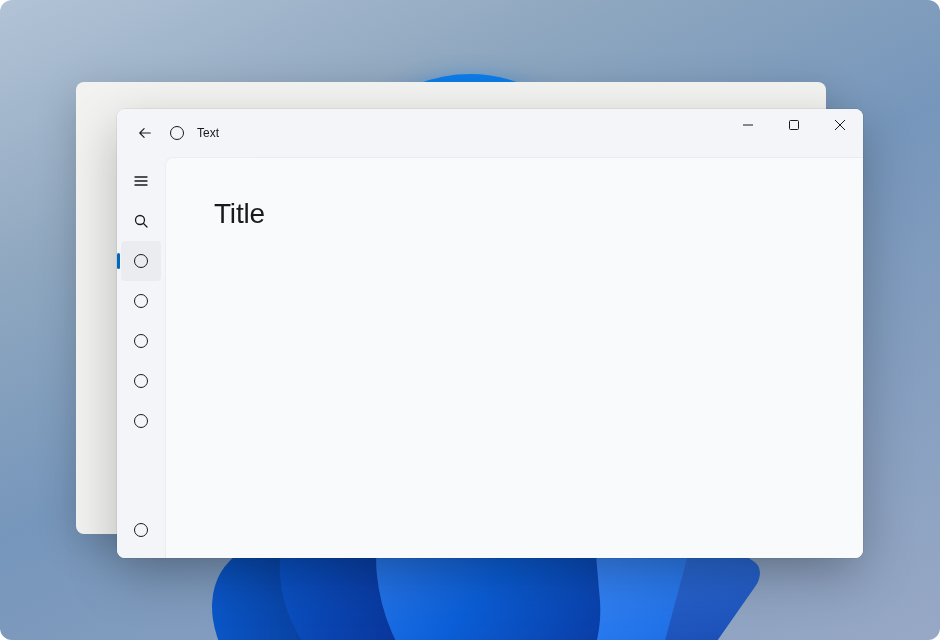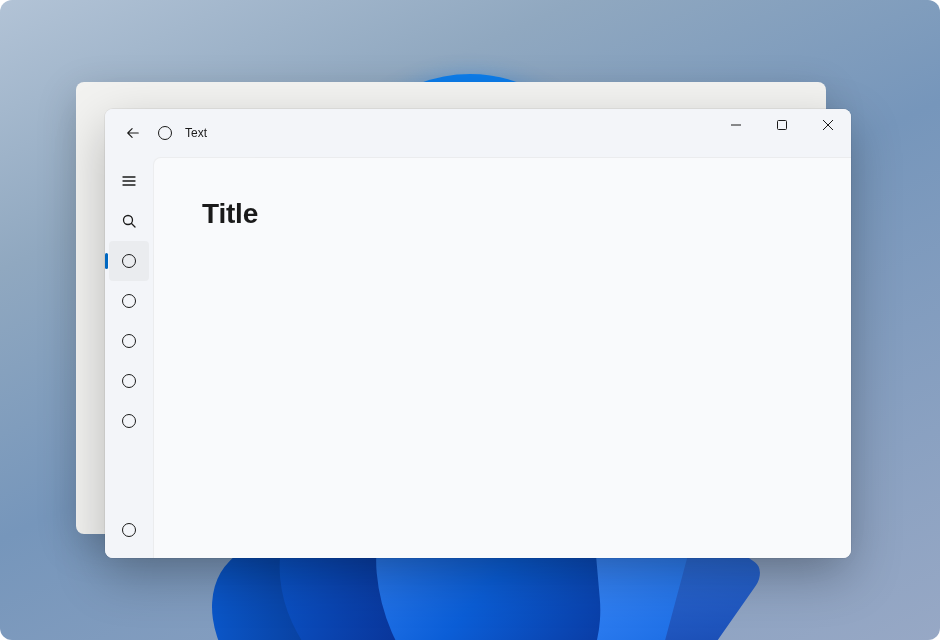--- a/index.html
+++ b/index.html
@@ -65,21 +65,21 @@
       width: 750px;
       height: 452px;
       background: #f2f2f0;
       border-radius: 8px;
       box-shadow: 0 12px 40px rgba(0,0,0,0.18);
     }
     
     .front-window {
       position: absolute;
       top: 109px;
-      left: 105px;
+      left: 117px;
       width: 746px;
       height: 449px;
       background: #f3f5f9;
       border-radius: 8px;
       box-shadow: 0 18px 50px rgba(0,0,0,0.25), 0 0 0 1px rgba(0,0,0,0.05);
       display: flex;
       flex-direction: column;
       overflow: hidden;
     }
     
@@ -185,21 +185,21 @@
       background: #f9fafc;
       border-top-left-radius: 8px;
       border: 1px solid rgba(0,0,0,0.05);
       border-right: none;
       border-bottom: none;
       padding: 40px 48px;
     }
     
     .page-title {
       font-size: 28px;
-      font-weight: 700;
+      font-weight: 400;
       color: #1a1a1a;
       letter-spacing: -0.2px;
     }
     
     .circle-icon {
       width: 14px;
       height: 14px;
       border: 1.5px solid #1a1a1a;
       border-radius: 50%;
     }

